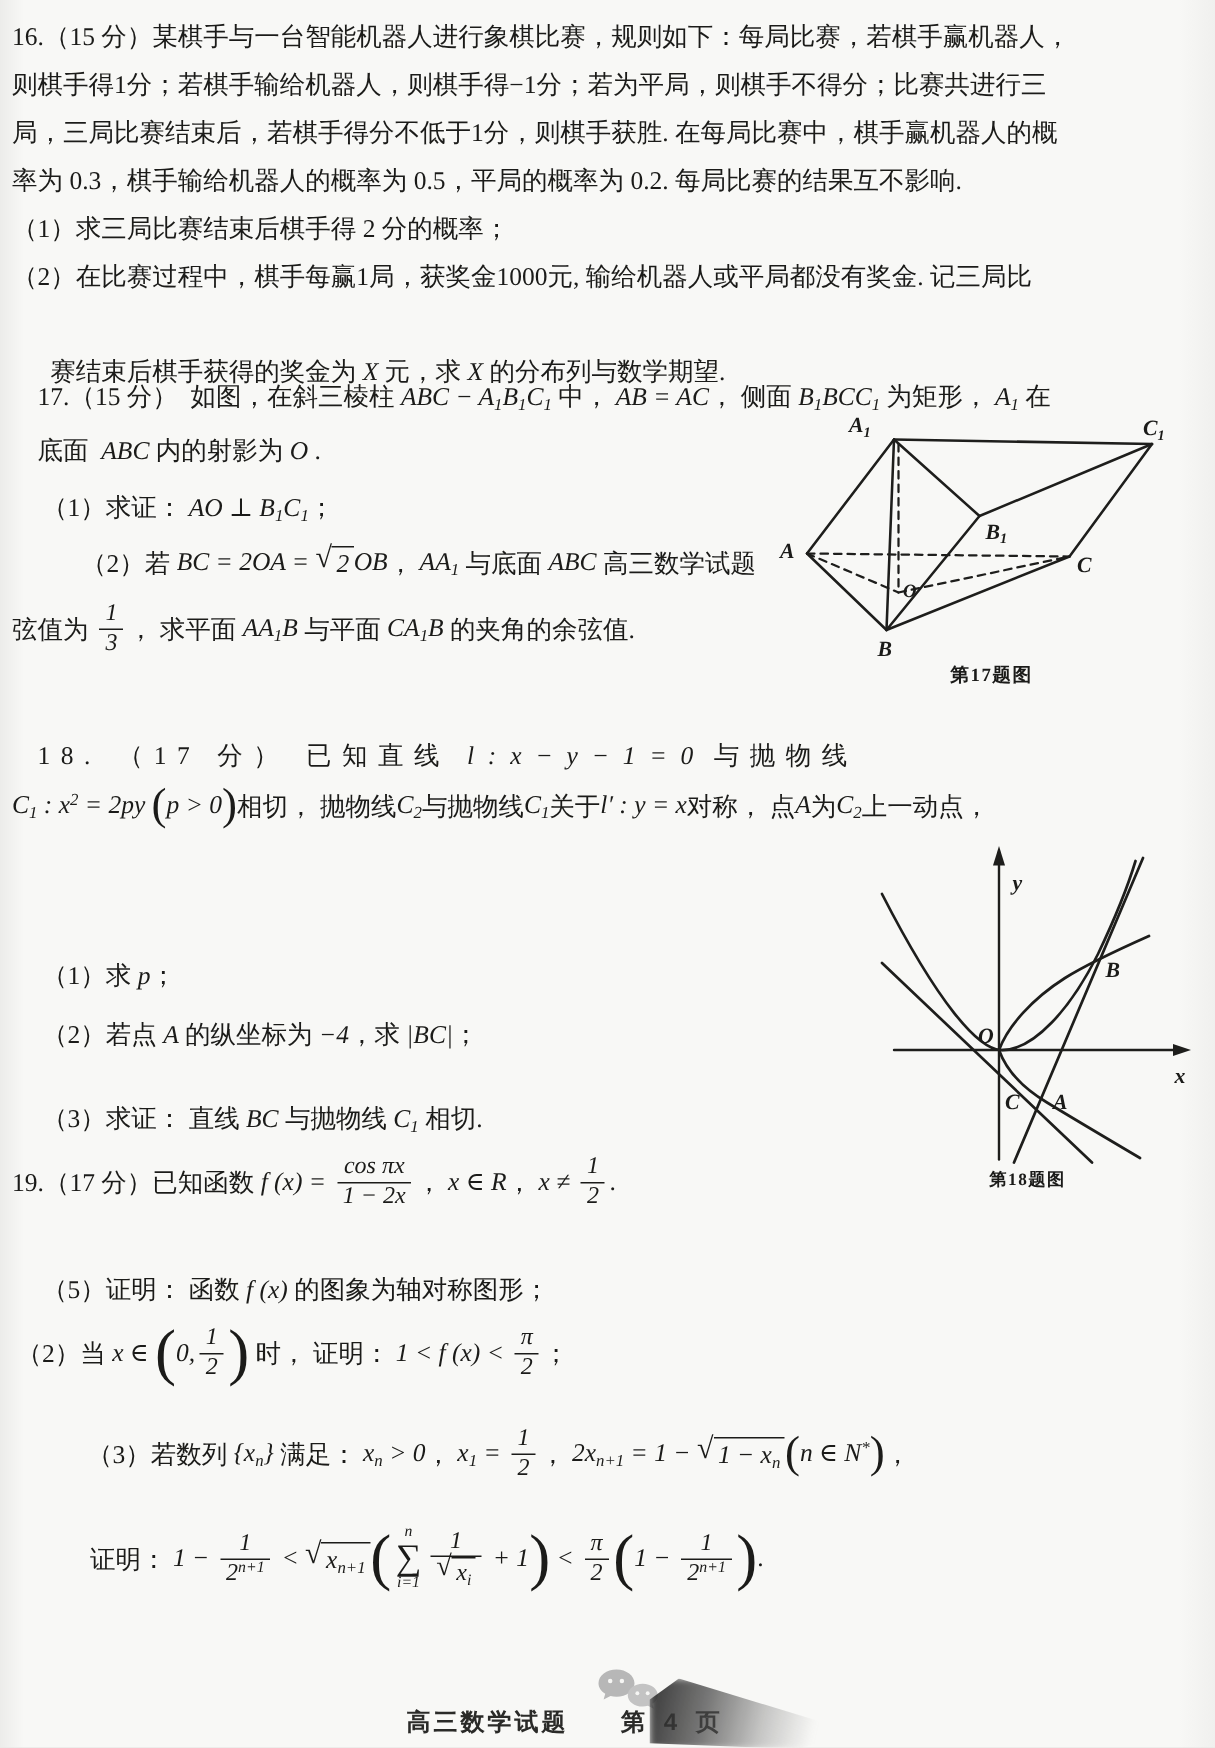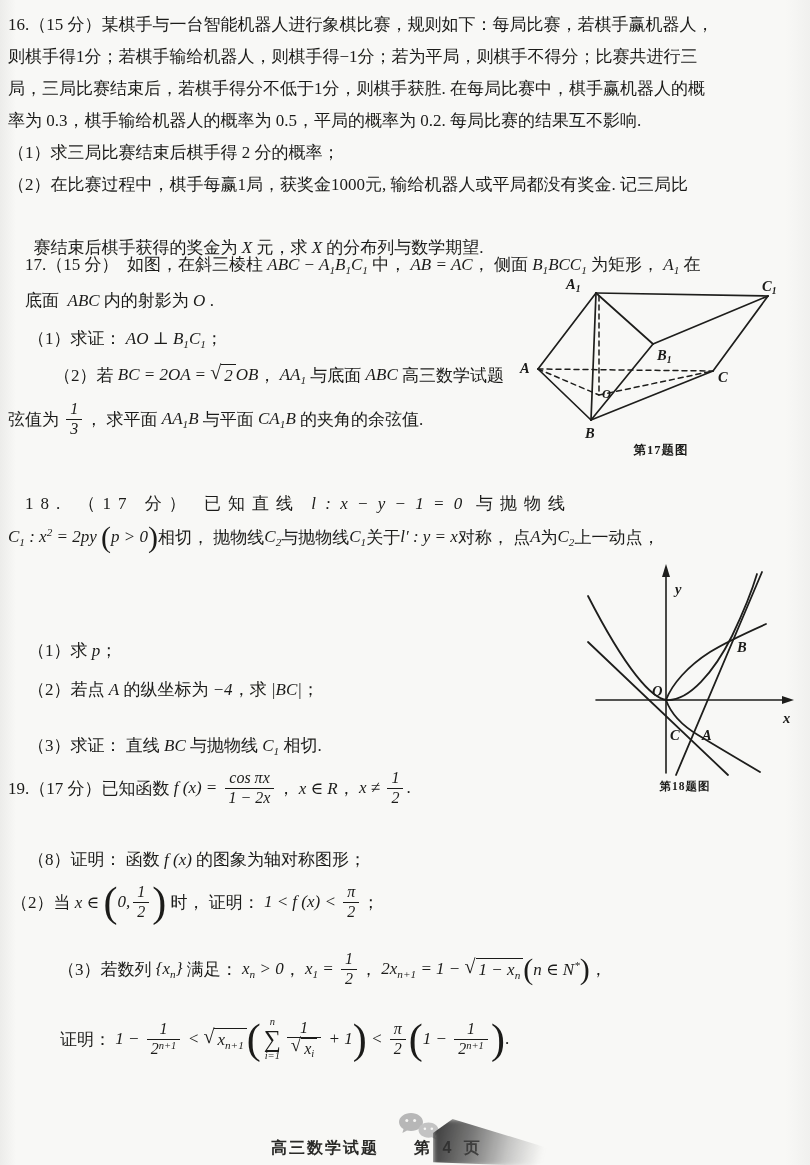--- a/index.html
+++ b/index.html
@@ -150,21 +150,21 @@
     <span class="vlab" style="left:151px;top:80px;">B</span>
     <span class="vlab" style="left:84px;top:168px;">C</span>
     <span class="vlab" style="left:116px;top:168px;">A</span>
     <span class="cap" style="left:53px;top:219px;width:92px;font-size:11.5px;">第18题图</span>
   </div>
 
   <div class="fline" style="left:8px;top:758px;height:60px;">
     <span class="t">19.（17 分）已知函数 </span><span class="m">f (x) = </span><span class="frac"><span class="fn">cos πx</span><span class="fd">1 − 2x</span></span><span class="t">， </span><span class="m">x ∈ R</span><span class="t">， </span><span class="m">x ≠ </span><span class="frac"><span class="fn">1</span><span class="fd">2</span></span><span class="t">.</span>
   </div>
   <div class="pline" style="left:11px;top:828px;">
-    <span class="t">（8）证明： 函数 </span><span class="m">f (x)</span><span class="t"> 的图象为轴对称图形；</span>
+    <span class="t">（5）证明： 函数 </span><span class="m">f (x)</span><span class="t"> 的图象为轴对称图形；</span>
   </div>
   <div class="fline" style="left:11px;top:870px;height:64px;">
     <span class="t">（2）当 </span><span class="m">x ∈ </span><span class="bpl">(</span><span class="m">0,</span><span class="frac"><span class="fn">1</span><span class="fd">2</span></span><span class="bpl">)</span><span class="t"> 时， 证明： </span><span class="m">1 &lt; f (x) &lt; </span><span class="frac"><span class="fn">π</span><span class="fd">2</span></span><span class="t">；</span>
   </div>
   <div class="fline" style="left:11px;top:940px;height:58px;margin-left:47px;">
     <span class="t">（3）若数列 </span><span class="m">{x<sub>n</sub>}</span><span class="t"> 满足： </span><span class="m">x<sub>n</sub> &gt; 0</span><span class="t">， </span><span class="m">x<sub>1</sub> = </span><span class="frac"><span class="fn">1</span><span class="fd">2</span></span><span class="t">， </span><span class="m">2x<sub>n+1</sub> = 1 − </span><span class="sqrt"><span class="rs">√</span><span class="ra">1 − x<sub>n</sub></span></span><span class="m"></span> <span class="bp">(</span><span class="m">n ∈ N<sup>*</sup></span><span class="bp">)</span><span class="t">，</span>
   </div>
   <div class="fline" style="left:60px;top:1006px;height:66px;">
     <span class="t">证明： </span><span class="m">1 − </span><span class="frac"><span class="fn">1</span><span class="fd">2<sup>n+1</sup></span></span><span class="m"> &lt; </span><span class="sqrt"><span class="rs">√</span><span class="ra">x<sub>n+1</sub></span></span><span class="bpl">(</span><span class="sum"><span class="st">n</span><span class="ss">∑</span><span class="sb">i=1</span></span><span class="frac"><span class="fn">1</span><span class="fd"><span class="sqrt"><span class="rs">√</span><span class="ra">x<sub>i</sub></span></span></span></span><span class="m"> + 1</span><span class="bpl">)</span><span class="m"> &lt; </span><span class="frac"><span class="fn">π</span><span class="fd">2</span></span><span class="bpl">(</span><span class="m">1 − </span><span class="frac"><span class="fn">1</span><span class="fd">2<sup>n+1</sup></span></span><span class="bpl">)</span><span class="t">.</span>
   </div>

